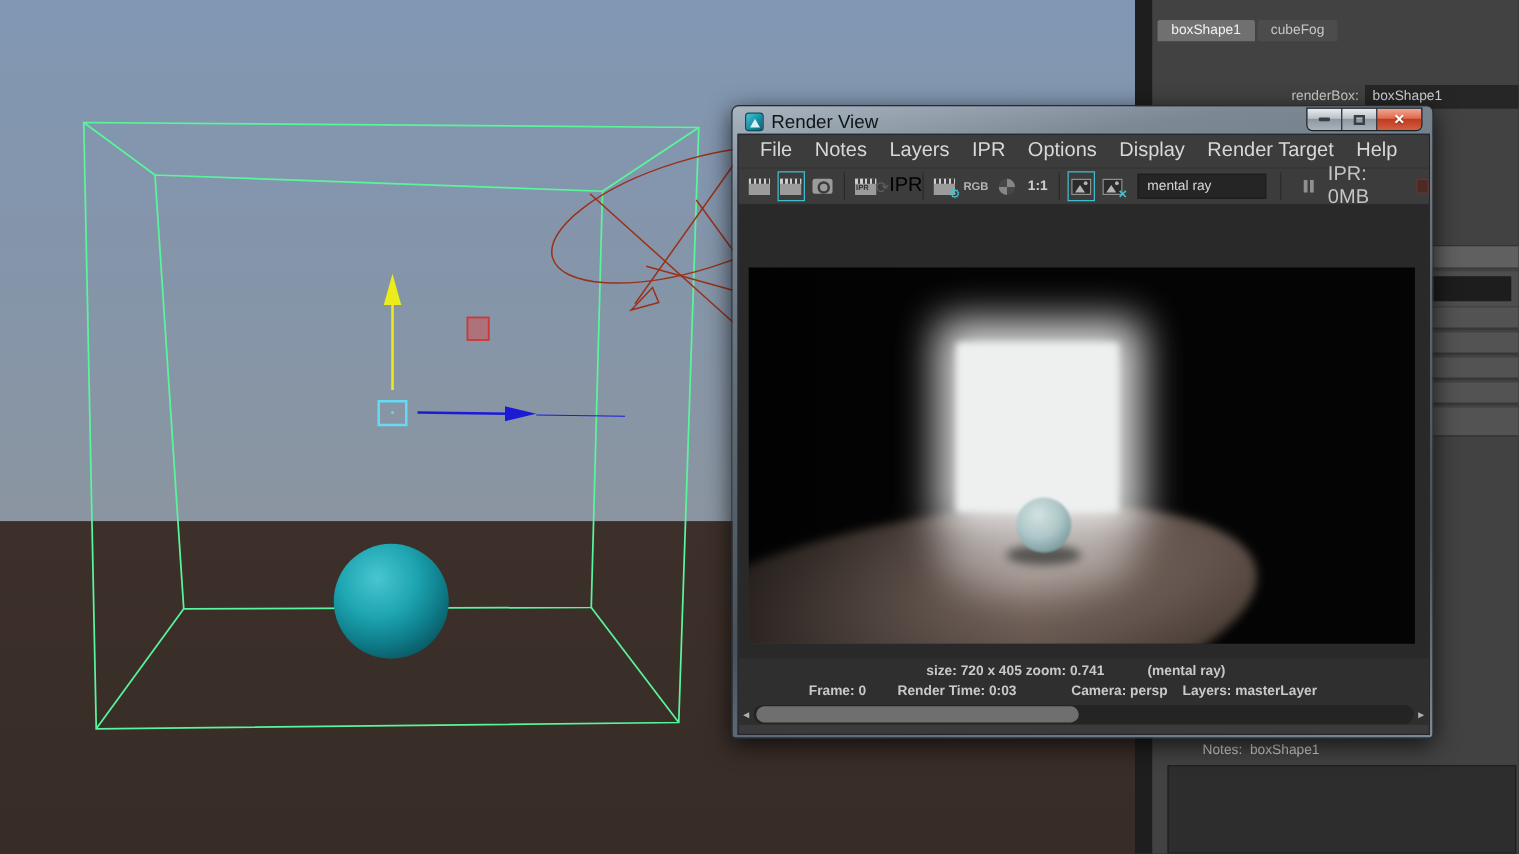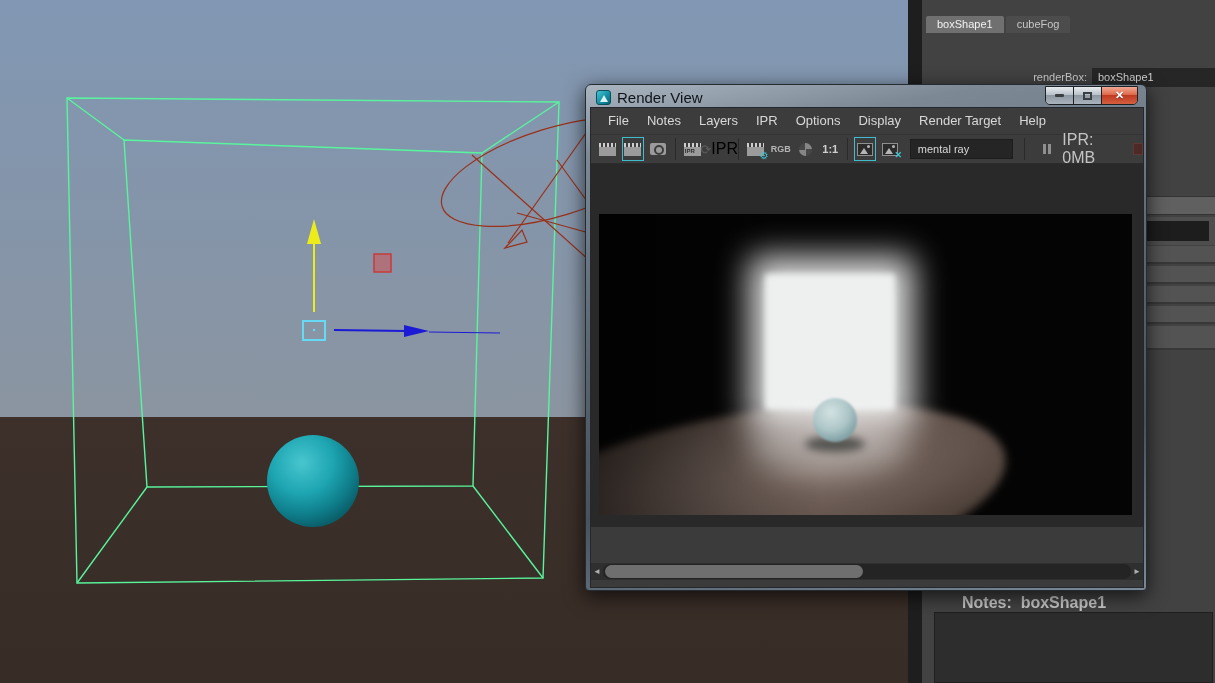--- a/index.html
+++ b/index.html
@@ -26,21 +26,21 @@
   .ae-renderbox-label{position:absolute;left:0;top:71px;width:165px;text-align:right;
     font-size:11px;color:#cdcdcd;}
   .ae-renderbox-field{position:absolute;left:170px;top:68px;right:0;height:19px;background:#262626;
     font-size:11px;color:#d2d2d2;line-height:19px;padding-left:6px;}
   .ae-band{position:absolute;left:0;top:196px;width:293px;height:19px;background:#606060;
     border-top:1px solid #333;border-bottom:1px solid #333;}
   .ae-fieldrow{position:absolute;left:0;top:217px;width:293px;height:28px;background:#4e4e4e;}
   .ae-value{position:absolute;left:150px;top:221px;right:6px;height:20px;background:#1d1d1d;
     font-size:11.5px;color:#eadfb8;line-height:20px;padding-left:8px;}
   .arow{position:absolute;left:0;width:293px;background:#535353;border-bottom:2px solid #383838;}
-  .ae-notes-label{position:absolute;left:12px;top:594px;font-size:16px;font-weight:bold;color:#c9c9c9;padding-left:28px;}
+  .ae-notes-label{position:absolute;left:12px;top:594px;font-size:11px;font-weight:normal;color:#c9c9c9;padding-left:28px;}
   .ae-notes{position:absolute;left:12px;top:612px;right:2px;bottom:0;background:#2d2d2d;
     border:1px solid #1f1f1f;}
 
   
   .rv{position:absolute;left:585px;top:84px;width:562px;height:507px;
     background:linear-gradient(170deg,#aab5c0 0%,#7c8995 12%,#59656f 45%,#47525d 72%,#7b8996 100%);
     border:1px solid #242b31;border-radius:6px 6px 4px 4px;
     box-shadow:0 5px 20px rgba(0,0,0,.7);z-index:5;}
   .rv-title{position:absolute;left:10px;top:3px;height:18px;display:flex;align-items:center;gap:6px;}
   .rv-title-text{font-size:15px;color:#101418;text-align:center;}
@@ -57,21 +57,21 @@
   .wbtn.close{width:35px;border-right:none;
     background:linear-gradient(180deg,#f2a893 0%,#dd6a4c 45%,#c03a22 50%,#d3603f 100%);}
   .glyph-min{width:9px;height:3px;background:#3a3f44;border-radius:1px;}
   .glyph-max{width:9px;height:8px;border:2px solid #3a3f44;background:transparent;}
   .glyph-x{color:#fff;font-size:11px;font-weight:bold;text-shadow:0 1px 1px #7c2312;}
 
   .rv-client{position:absolute;left:4px;top:22px;width:554px;height:481px;
     background:#3b3b3b;border:1px solid #22282e;}
   .rv-menubar{position:absolute;left:0;top:0;width:552px;height:27px;background:#3c3c3c;
     border-bottom:1px solid #333;display:flex;align-items:center;padding-left:8px;}
-  .mi{font-size:13px;color:#d8d8d8;padding:0 9px;line-height:26px;}
+  .mi{font-size:16px;color:#d8d8d8;padding:0 9px;line-height:26px;}
   .rv-toolbar{position:absolute;left:0;top:27px;width:552px;height:29px;background:#3c3c3c;
     border-bottom:1px solid #2c2c2c;display:flex;align-items:center;padding-left:6px;gap:3px;}
   .tbtn{width:26px;height:24px;display:flex;align-items:center;justify-content:center;position:relative;}
   .tbtn.on{border:1px solid #3fbccd;}
   .tsep{width:1px;height:22px;background:#2a2a2a;margin:0 3px;}
   .clap{width:17px;height:13px;background:#9b9b9b;position:relative;}
   .clap:before{content:"";position:absolute;top:0;left:0;right:0;height:4px;
     background:repeating-linear-gradient(90deg,#cfcfcf 0 2px,#3c3c3c 2px 4px);}
   .clap .sub{position:absolute;left:1px;top:5px;font-size:6px;font-weight:bold;color:#2e2e2e;letter-spacing:0;}
   .clap .gear{position:absolute;right:-4px;bottom:-5px;font-size:10px;color:#3fc6d6;}
@@ -296,20 +296,28 @@
           <div class="ri-disc"></div>
           <div class="ri-dark"></div>
           <div class="ri-glow"></div>
           <div class="ri-core"></div>
           <div class="ri-underglow"></div>
           <div class="ri-sphshadow"></div>
           <div class="ri-sphere"></div>
         </div>
       </div>
 
+      <div class="rv-status">
+        <span class="st" style="left:150px;top:4px;">size: 720 x 405 zoom: 0.741</span>
+        <span class="st" style="left:327px;top:4px;">(mental ray)</span>
+        <span class="st" style="left:56px;top:20px;">Frame: 0</span>
+        <span class="st" style="left:127px;top:20px;">Render Time: 0:03</span>
+        <span class="st" style="left:266px;top:20px;">Camera: persp</span>
+        <span class="st" style="left:355px;top:20px;">Layers: masterLayer</span>
+      </div>
 
       <div class="rv-scroll">
         <span class="sarrow">◄</span>
         <div class="strack">
           <div class="sthumb"></div>
         </div>
         <span class="sarrow">►</span>
       </div>
     </div>
   </div>

